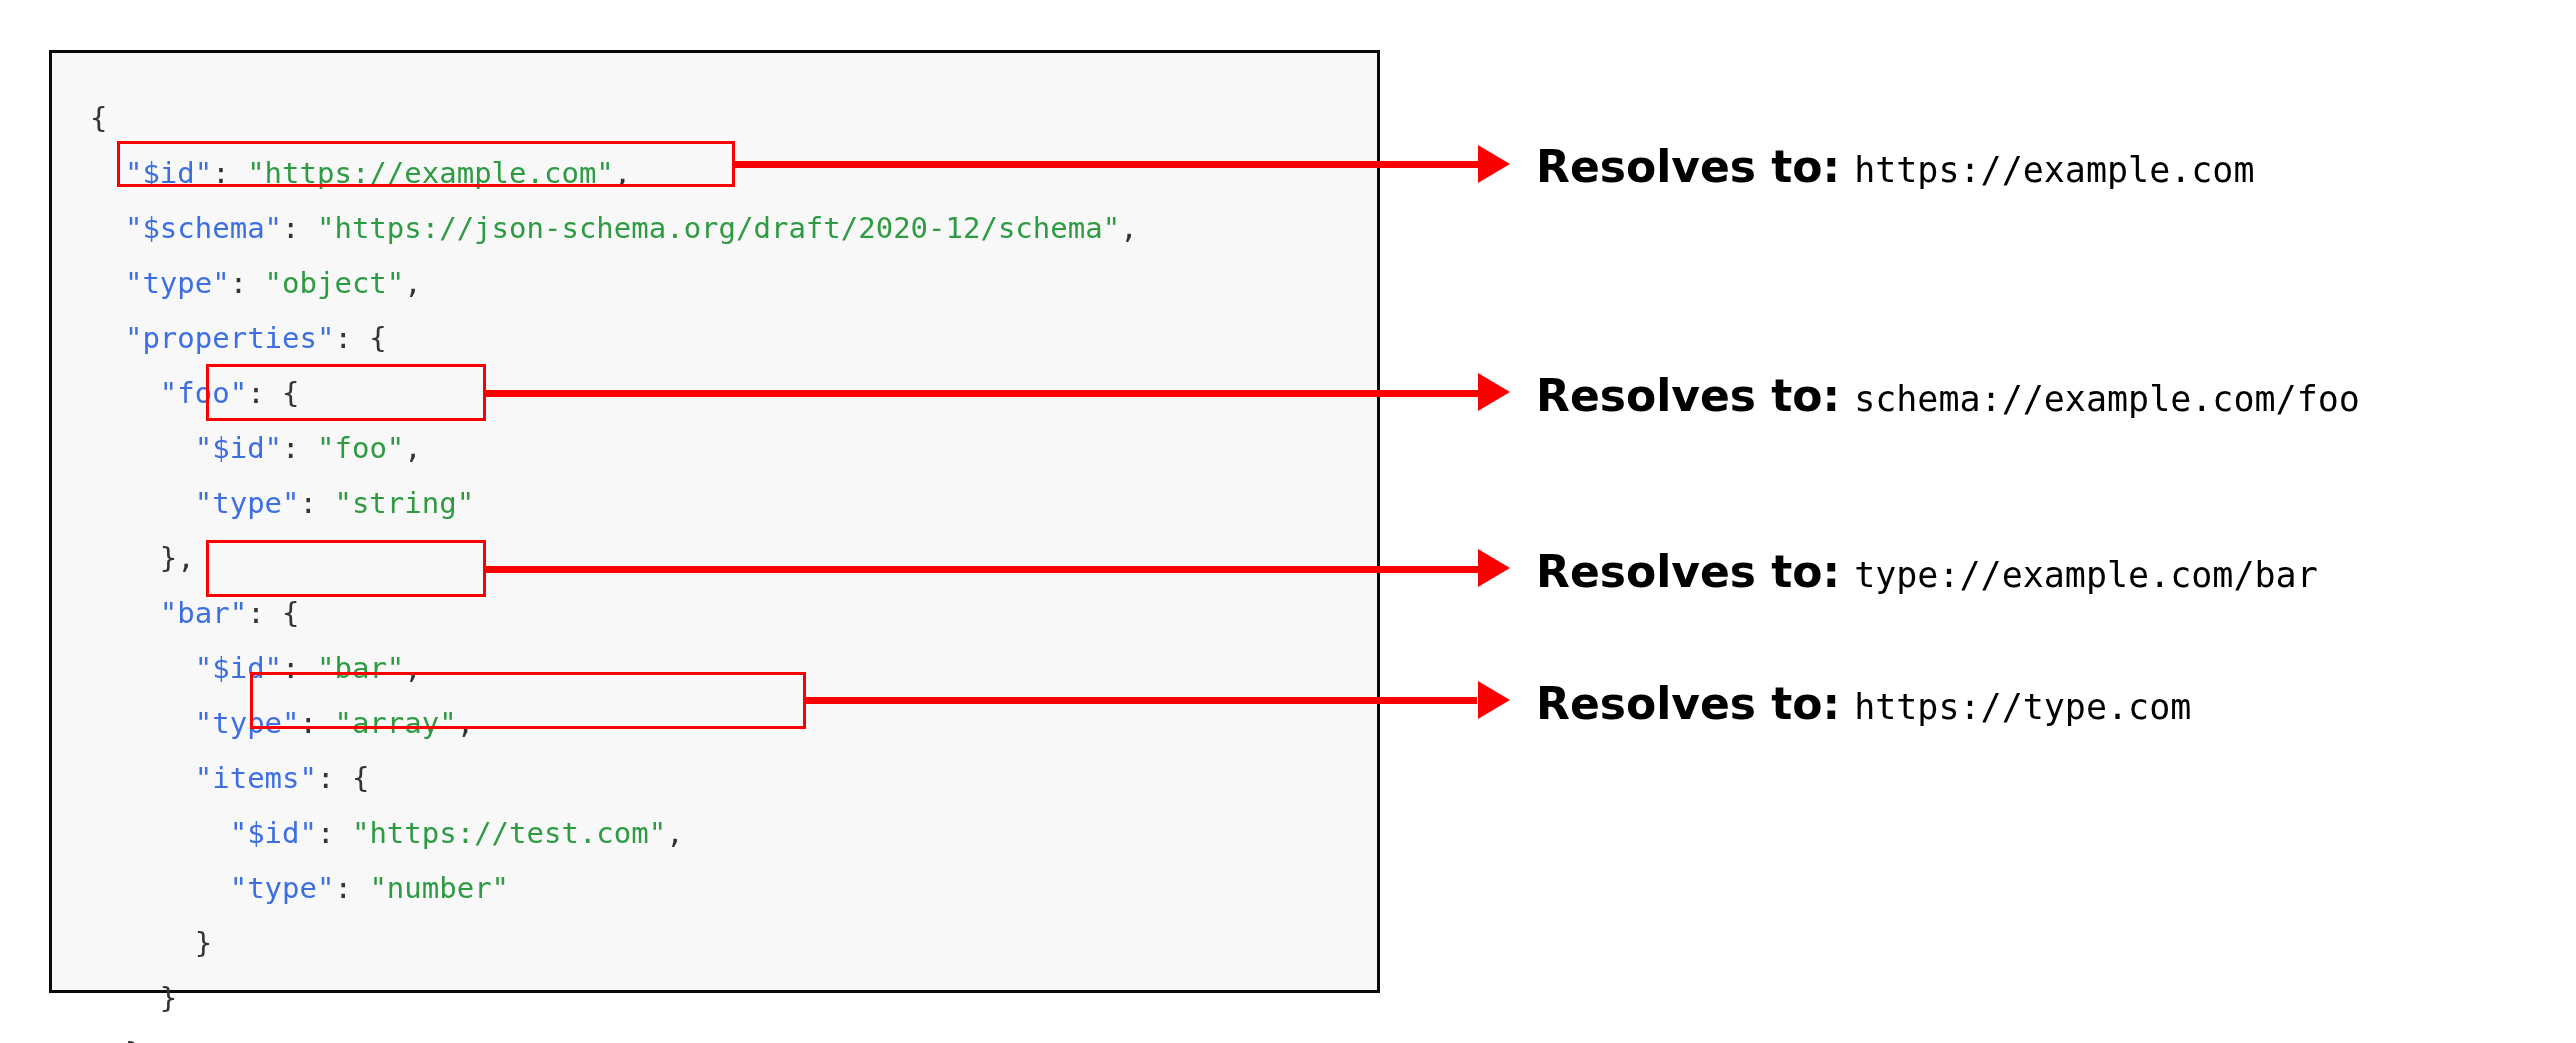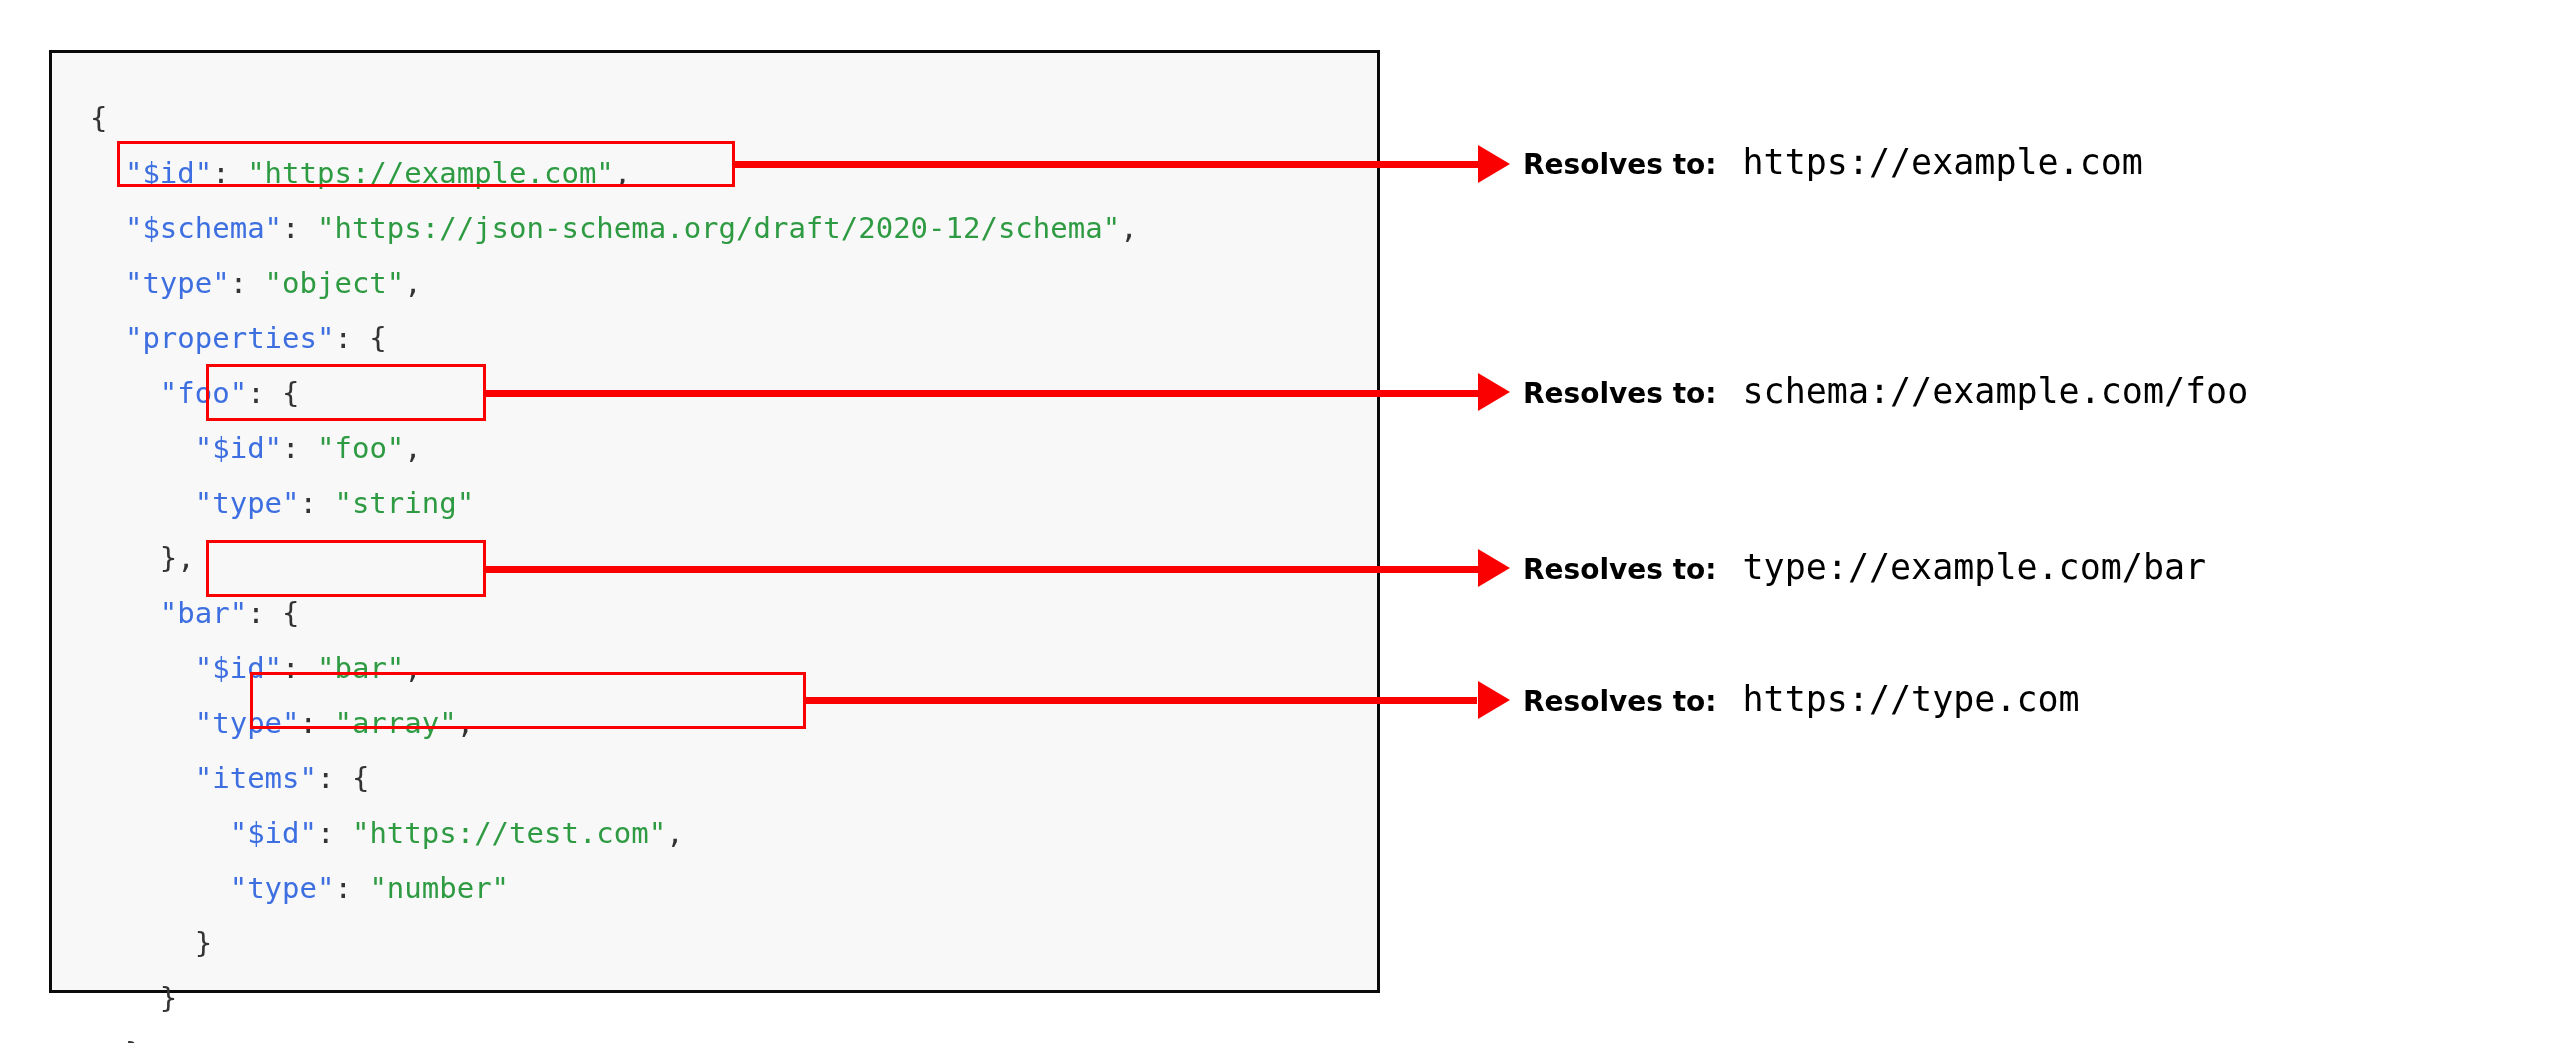--- a/index.html
+++ b/index.html
@@ -61,28 +61,29 @@
 
   
   .annot{
     position:absolute;
     white-space:nowrap;
     line-height:1;
   }
   .annot .lead{
     font-family:"DejaVu Sans", sans-serif;
     font-weight:bold;
-    font-size:28px;
+    font-size:44px;
     color:#000000;
+    margin-left:13px;
   }
   .annot .url{
     font-family:"DejaVu Sans Mono", monospace;
     font-size:35px;
     color:#000000;
-    margin-left:26px;
+    margin-left:14px;
   }
 </style>
 </head>
 <body>
 
 <div id="stage">
 
   <div class="code-panel">
     <div class="code-block" id="code-block"><div class="code-line"><span class="p">{</span></div><div class="code-line">  <span class="k">"$id"</span><span class="p">: </span><span class="s">"https://example.com"</span><span class="p">,</span></div><div class="code-line">  <span class="k">"$schema"</span><span class="p">: </span><span class="s">"https://json-schema.org/draft/2020-12/schema"</span><span class="p">,</span></div><div class="code-line">  <span class="k">"type"</span><span class="p">: </span><span class="s">"object"</span><span class="p">,</span></div><div class="code-line">  <span class="k">"properties"</span><span class="p">: {</span></div><div class="code-line">    <span class="k">"foo"</span><span class="p">: {</span></div><div class="code-line">      <span class="k">"$id"</span><span class="p">: </span><span class="s">"foo"</span><span class="p">,</span></div><div class="code-line">      <span class="k">"type"</span><span class="p">: </span><span class="s">"string"</span></div><div class="code-line">    <span class="p">},</span></div><div class="code-line">    <span class="k">"bar"</span><span class="p">: {</span></div><div class="code-line">      <span class="k">"$id"</span><span class="p">: </span><span class="s">"bar"</span><span class="p">,</span></div><div class="code-line">      <span class="k">"type"</span><span class="p">: </span><span class="s">"array"</span><span class="p">,</span></div><div class="code-line">      <span class="k">"items"</span><span class="p">: {</span></div><div class="code-line">        <span class="k">"$id"</span><span class="p">: </span><span class="s">"https://test.com"</span><span class="p">,</span></div><div class="code-line">        <span class="k">"type"</span><span class="p">: </span><span class="s">"number"</span></div><div class="code-line">      <span class="p">}</span></div><div class="code-line">    <span class="p">}</span></div><div class="code-line">  <span class="p">}</span></div></div>
   </div>

